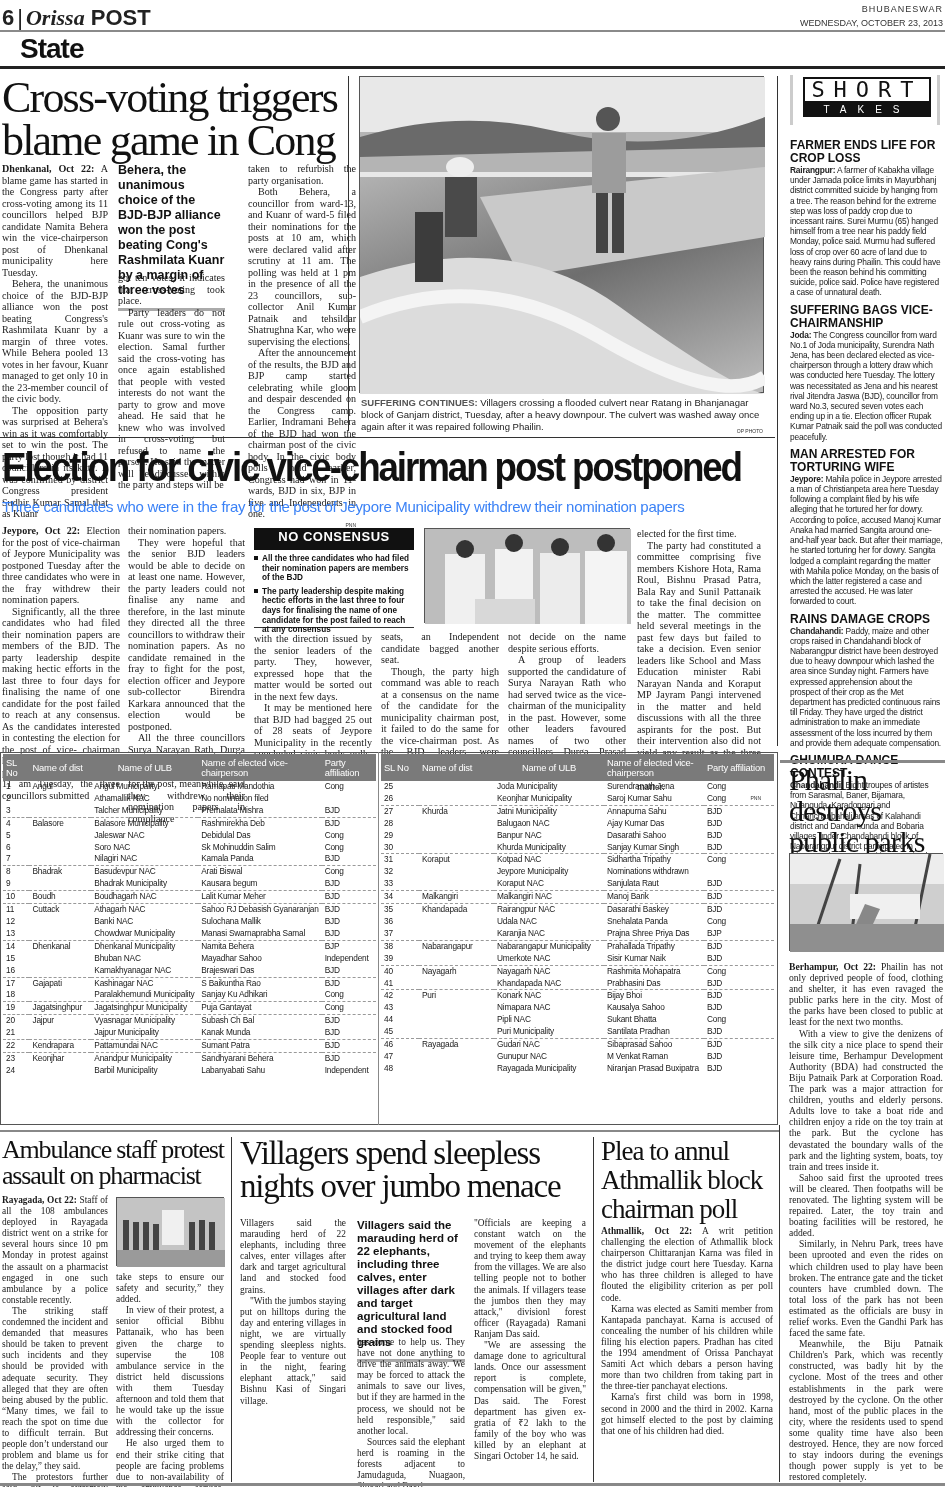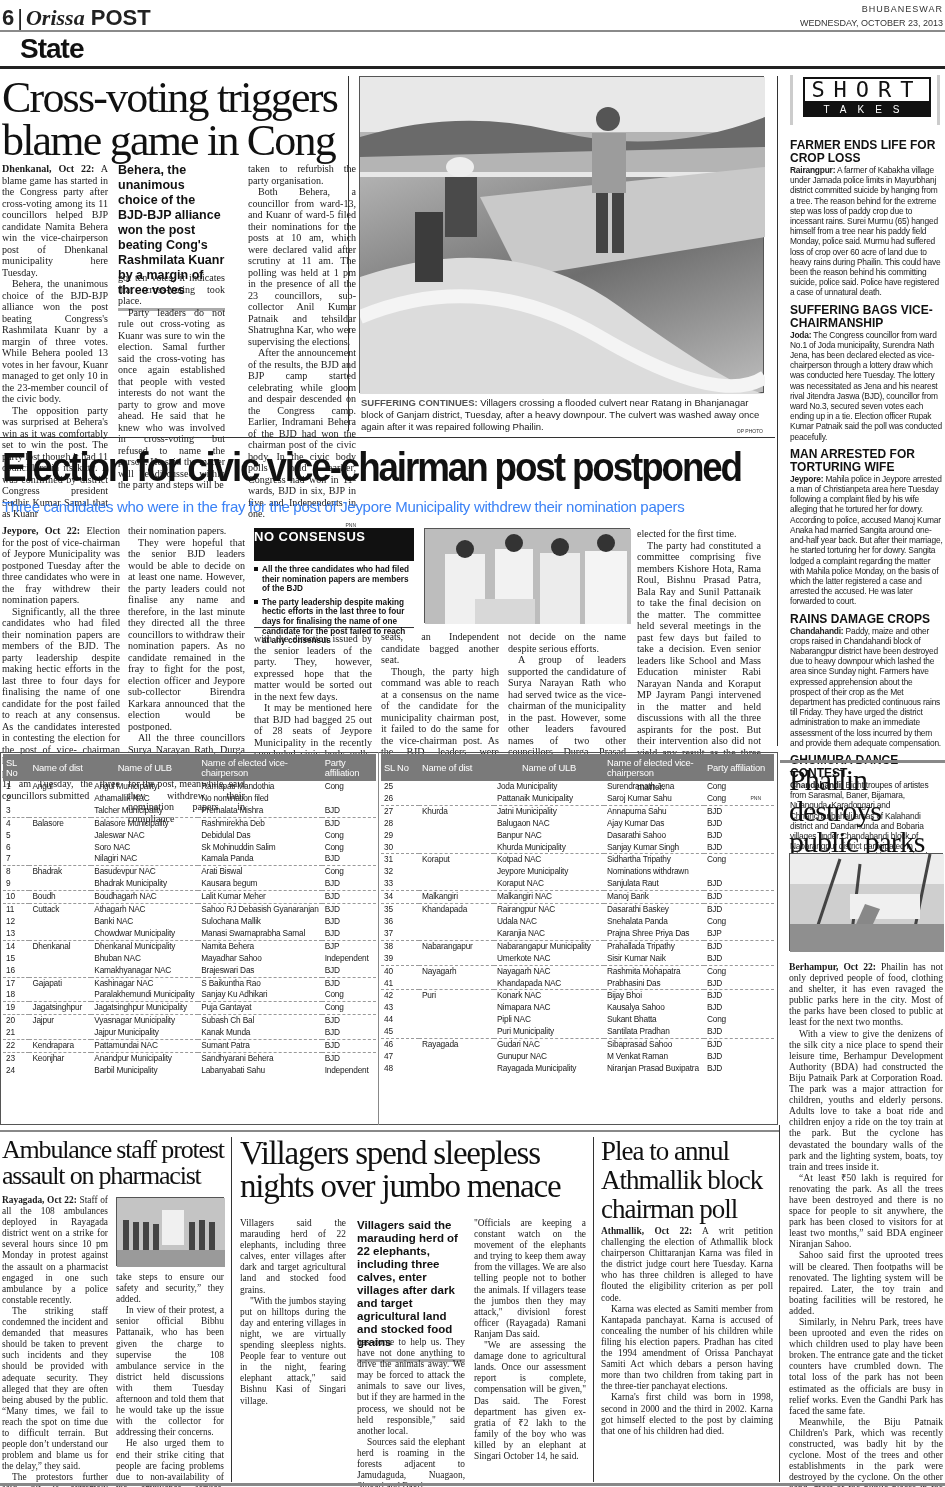--- a/index.html
+++ b/index.html
@@ -28,21 +28,21 @@
 .hrule{background:#333;height:1px}
 
 .st-logo{left:790px;top:75px;width:150px;height:50px;border-left:3px solid #ccc;border-right:3px solid #ccc}
 .st-logo .s1{position:absolute;left:10px;top:2px;width:128px;height:26px;border:2px solid #111;font-family:"DejaVu Sans Mono",monospace;font-size:22px;line-height:22px;text-align:center;letter-spacing:9px;color:#111}
 .st-logo .s2{position:absolute;left:10px;top:28px;width:128px;height:14px;background:#111;color:#fff;font-family:"Liberation Sans",sans-serif;font-size:10px;line-height:14px;text-align:center;letter-spacing:11px}
 .st-h{font-family:"Liberation Sans",sans-serif;font-weight:bold;font-size:12px;line-height:13px;color:#111;margin-top:6px}
 .st-b{font-family:"Liberation Sans",sans-serif;font-size:8.4px;line-height:10.2px;color:#222;letter-spacing:-0.2px}
 .st-b b{font-weight:bold}
 .headbig{font-family:"Liberation Sans",sans-serif;font-weight:bold;font-size:40px;letter-spacing:-2.3px;line-height:42px;color:#111;transform:scaleX(0.92);transform-origin:left}
 .deck{font-family:"Liberation Sans",sans-serif;font-size:15px;color:#3b82f6;letter-spacing:-0.3px}
-.nc-title{background:#111;color:#fff;font-family:"Liberation Sans",sans-serif;font-weight:bold;font-size:13px;height:33px;line-height:17px;letter-spacing:0.5px}
+.nc-title{background:#111;color:#fff;font-family:"Liberation Sans",sans-serif;font-weight:bold;font-size:13px;text-align:center;height:22px;line-height:17px;letter-spacing:0.5px}
 .nc-list{font-family:"Liberation Sans",sans-serif;font-weight:bold;font-size:8.2px;line-height:9.6px;color:#111;list-style:none}
 .nc-list li{padding-left:8px;position:relative;margin-top:4px}
 .nc-list li:before{content:"";position:absolute;left:0;top:2px;width:4px;height:4px;background:#111}
 
 .tbl-wrap{left:0;top:752px;width:778px;height:373px;border:1px solid #555}
 table.t{position:absolute;border-collapse:collapse;font-family:"Liberation Sans",sans-serif;font-size:8.3px;color:#1a1a1a;letter-spacing:-0.2px}
 table.t th{background:#7a7a7a;color:#fff;font-weight:normal;font-size:9.4px;line-height:10px;height:27px;text-align:left;padding:0 3px;vertical-align:middle}
 table.t td{padding:0 3px;height:11.9px;line-height:11.9px;white-space:nowrap}
 table.t tr.gs td{border-top:1px dashed #999}
 table.t tr.gs.first td{border-top:none}
@@ -380,21 +380,21 @@
       <tr class="gs first">
         <td>25</td>
         <td></td>
         <td>Joda Municipality</td>
         <td>Surendranath Jena</td>
         <td style="text-align: left;">Cong</td>
       </tr>
       <tr>
         <td>26</td>
         <td></td>
-        <td>Pattanaik Municipality</td>
+        <td>Keonjhar Municipality</td>
         <td>Saroj Kumar Sahu</td>
         <td style="text-align: left;">Cong</td>
       </tr>
       <tr class="gs">
         <td>27</td>
         <td>Khurda</td>
         <td>Jatni Municipality</td>
         <td>Annapurna Sahu</td>
         <td style="text-align: left;">BJD</td>
       </tr>
@@ -556,21 +556,20 @@
     <rect y="0" width="154" height="30" fill="#ededed"></rect>
     <path d="M20 95 L50 5 M60 95 L70 10 M120 98 L140 0" stroke="#444" stroke-width="3"></path>
     <rect x="60" y="40" width="70" height="25" fill="#f0f0f0"></rect>
     <path d="M55 95 L75 50 L90 55 L70 98Z" fill="#888"></path>
     <rect y="70" width="154" height="28" fill="#8f8f8f"></rect>
   </svg>
 </div>
 <div class="abs body" style="left:789px;top:961px;width:154px;font-size:9.6px;line-height:11.1px">
   <p><b>Berhampur, Oct 22:</b> <span>Phailin has not only deprived people of food, clothing and shelter, it has even ravaged the public parks here in the city. Most of the parks have been closed to public at least for the next two months.</span></p>
   <p>With a view to give the denizens of the silk city a nice place to spend their leisure time, Berhampur Development Authority (BDA) had constructed the Biju Patnaik Park at Corporation Road. The park was a major attraction for children, youths and elderly persons. Adults love to take a boat ride and children enjoy a ride on the toy train at the park. But the cyclone has devastated the boundary walls of the park and the lighting system, boats, toy train and trees inside it.</p>
-  <p>“At least ₹50 lakh is required for renovating the park. As all the trees have been destroyed and there is no space for people to sit anywhere, the park has been closed to visitors for at least two months,” said BDA engineer Niranjan Sahoo.</p>
   <p>Sahoo said first the uprooted trees will be cleared. Then footpaths will be renovated. The lighting system will be repaired. Later, the toy train and boating facilities will be restored, he added.</p>
   <p>Similarly, in Nehru Park, trees have been uprooted and even the rides on which children used to play have been broken. The entrance gate and the ticket counters have crumbled down. The total loss of the park has not been estimated as the officials are busy in relief works. Even the Gandhi Park has faced the same fate.</p>
   <p>Meanwhile, the Biju Patnaik Children's Park, which was recently constructed, was badly hit by the cyclone. Most of the trees and other establishments in the park were destroyed by the cyclone. On the other hand, most of the public places in the city, where the residents used to spend some quality time have also been destroyed. Hence, they are now forced to stay indoors during the evenings though power supply is yet to be restored completely.</p>
 
 </div>
 
 <div class="abs hrule" style="left:0;top:1130px;width:780px;height:2px;background:#888"></div>
 
 <div class="abs head2" style="left:2px;top:1137px;width:230px">Ambulance staff protest assault on pharmacist</div>
 <div class="abs body" style="left:2px;top:1195px;width:106px;font-size:9.4px;line-height:11.1px">

